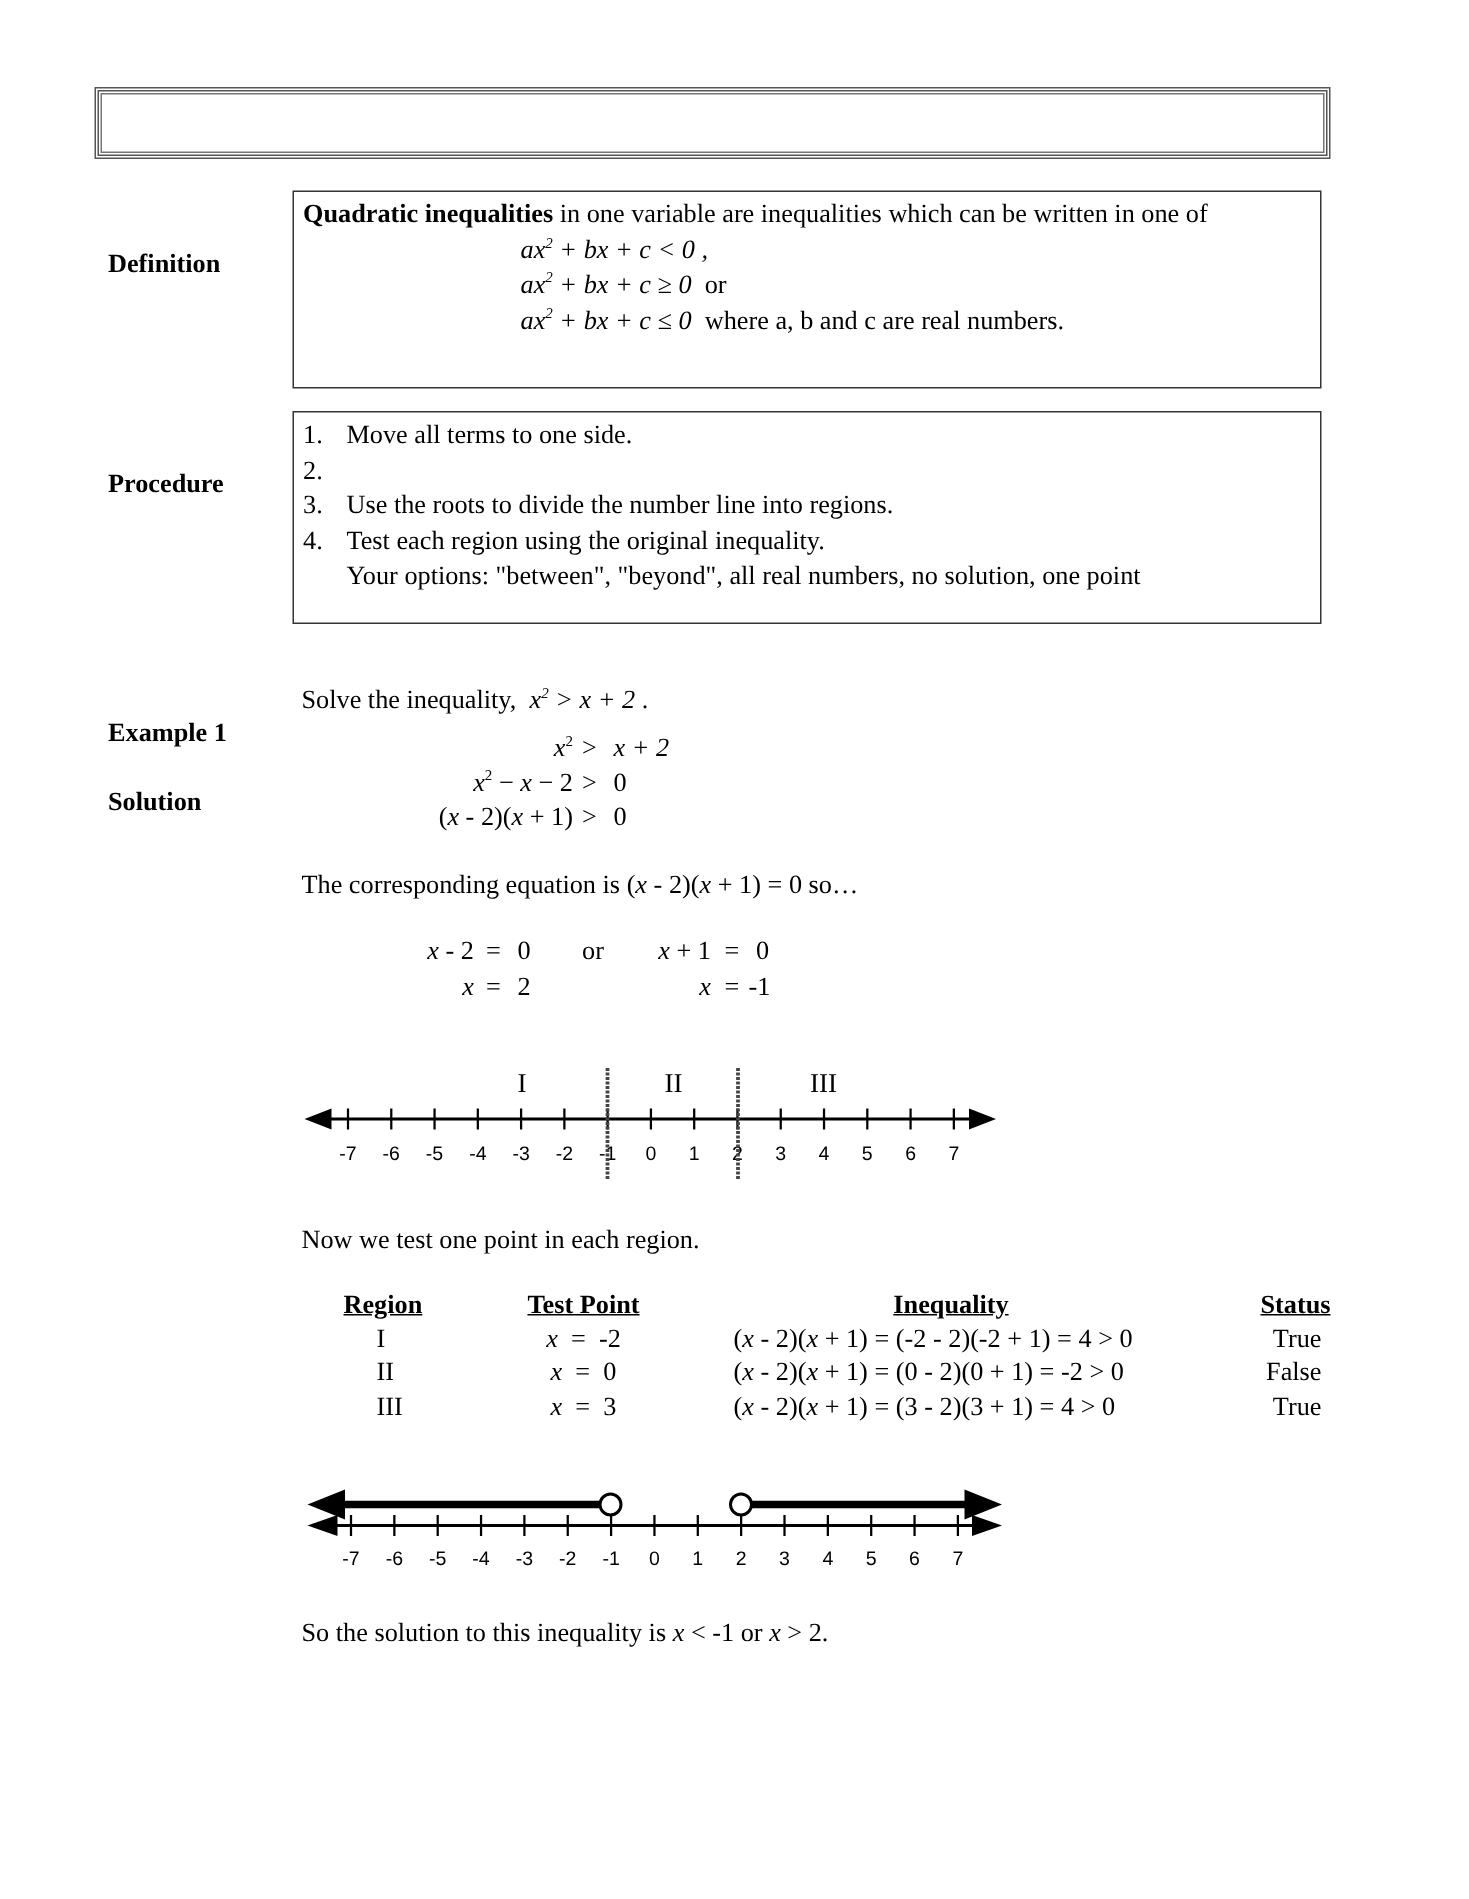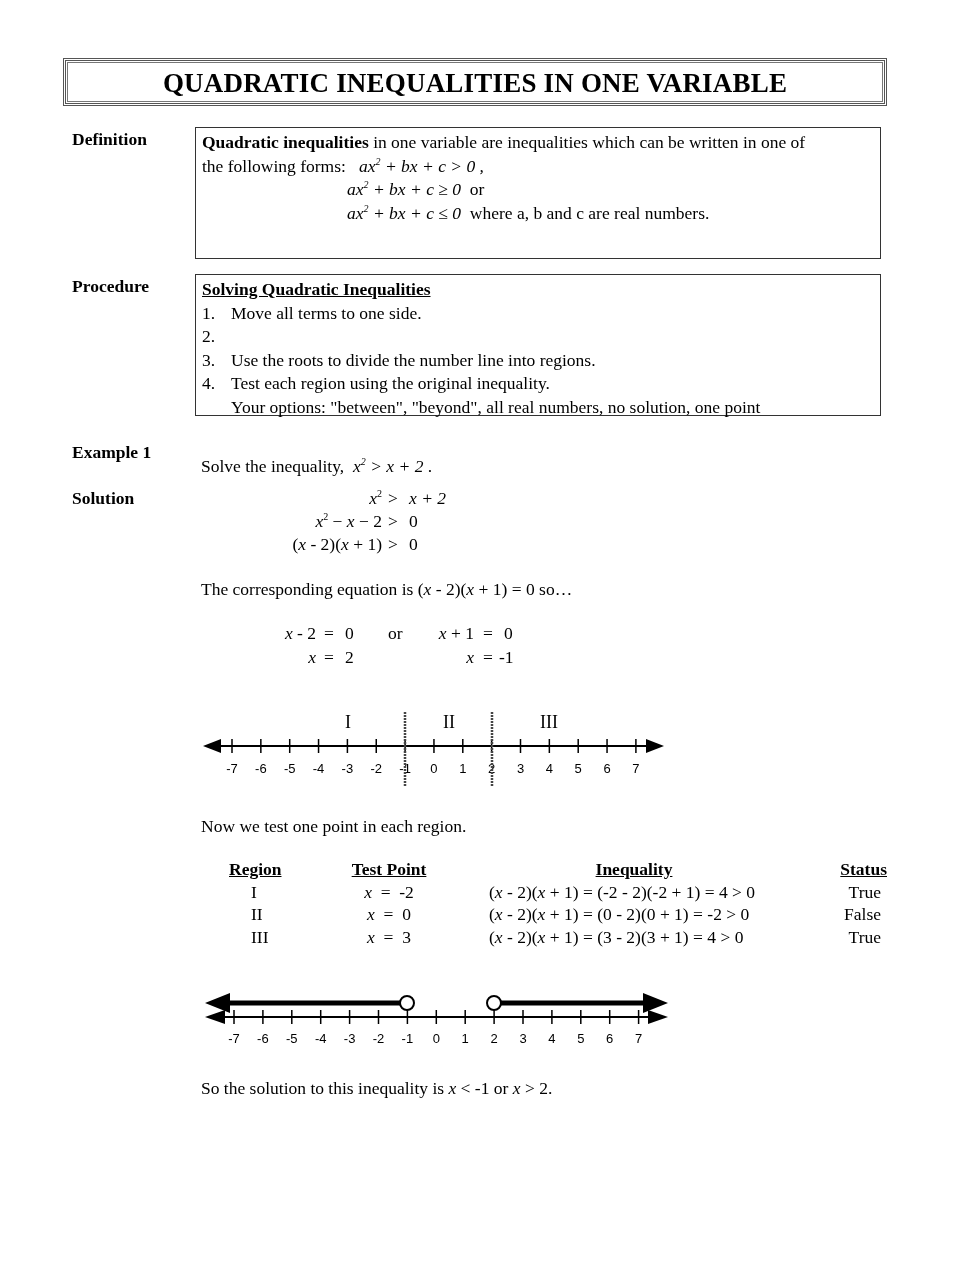--- a/index.html
+++ b/index.html
@@ -4,21 +4,21 @@
 <style>
   html, body { margin: 0; padding: 0; background: #ffffff; }
   body { width: 979px; height: 1266px; position: relative; overflow: hidden;
          font-family: "Liberation Serif", "DejaVu Serif", serif; color: #000; font-size: 17.5px; }
   .abs { position: absolute; }
   .title-box { left: 63px; top: 58px; width: 818px; height: 42px;
                border: 3px double #555; box-shadow: inset 0 0 0 1px #fff; }
   .title-box .inner { position: absolute; inset: 1px; border: 1px solid #777; }
   .title { position: absolute; left: 0; right: 0; top: 7px; text-align: center;
            font-weight: bold; font-size: 27px; letter-spacing: 0.2px; }
-  .label { left: 72px; font-weight: bold; font-size: 17.5px; }
+  .label { left: 72px; font-weight: bold; font-size: 17.5px; margin-top: 36px; }
   .box { left: 195px; width: 686px; border: 1px solid #333; padding: 3px 6px; box-sizing: border-box; line-height: 23.5px; }
   .def-box { top: 127px; height: 132px; }
   .proc-box { top: 274px; height: 142px; }
   .b { font-weight: bold; }
   .u { text-decoration: underline; }
   .i { font-style: italic; }
   sup { font-size: 10px; vertical-align: 7px; line-height: 0; }
   .forms-indent { padding-left: 145px; }
   .step { display: flex; }
   .step .num { width: 29px; flex: 0 0 29px; }
@@ -27,34 +27,32 @@
   .r { text-align: right; }
   table.tests { position: absolute; left: 229px; top: 858px; border-collapse: collapse; font-size: 17.5px; }
   table.tests th { font-weight: bold; text-decoration: underline; padding: 0; height: 23px; }
   table.tests td { padding: 0; height: 22.5px; text-align: center; }
 </style>
 </head>
 <body>
 
 <div class="abs title-box">
   <div class="inner"></div>
-  <div class="title">QUADRATIC INEQUALITIES IN ONE VARIABLE</div>
 </div>
 
 <div class="abs label" style="top:129px">Definition</div>
 <div class="abs box def-box">
   <div><span class="b">Quadratic inequalities</span><span> in one variable are inequalities which can be written in one of</span></div>
-  <div><span>the following forms:</span>&nbsp;&nbsp;&nbsp;<span class="i"><span>ax</span><sup>2</sup><span> + bx + c &gt; 0 ,</span></span></div>
+  <div class="forms-indent"><span class="i"><span>ax</span><sup>2</sup><span> + bx + c &lt; 0 ,</span></span><span></span></div>
   <div class="forms-indent"><span class="i"><span>ax</span><sup>2</sup><span> + bx + c ≥ 0</span></span><span style="white-space:pre">  or</span></div>
   <div class="forms-indent"><span class="i"><span>ax</span><sup>2</sup><span> + bx + c ≤ 0</span></span><span style="white-space:pre">  where a, b and c are real numbers.</span></div>
 </div>
 
 <div class="abs label" style="top:276px">Procedure</div>
 <div class="abs box proc-box">
-  <div class="b u">Solving Quadratic Inequalities</div>
   <div class="step">
       <span class="num">1.</span>
       <span>Move all terms to one side.</span>
     </div>
   <div class="step">
       <span class="num">2.</span>
     </div>
   <div class="step">
       <span class="num">3.</span>
       <span>Use the roots to divide the number line into regions.</span>

